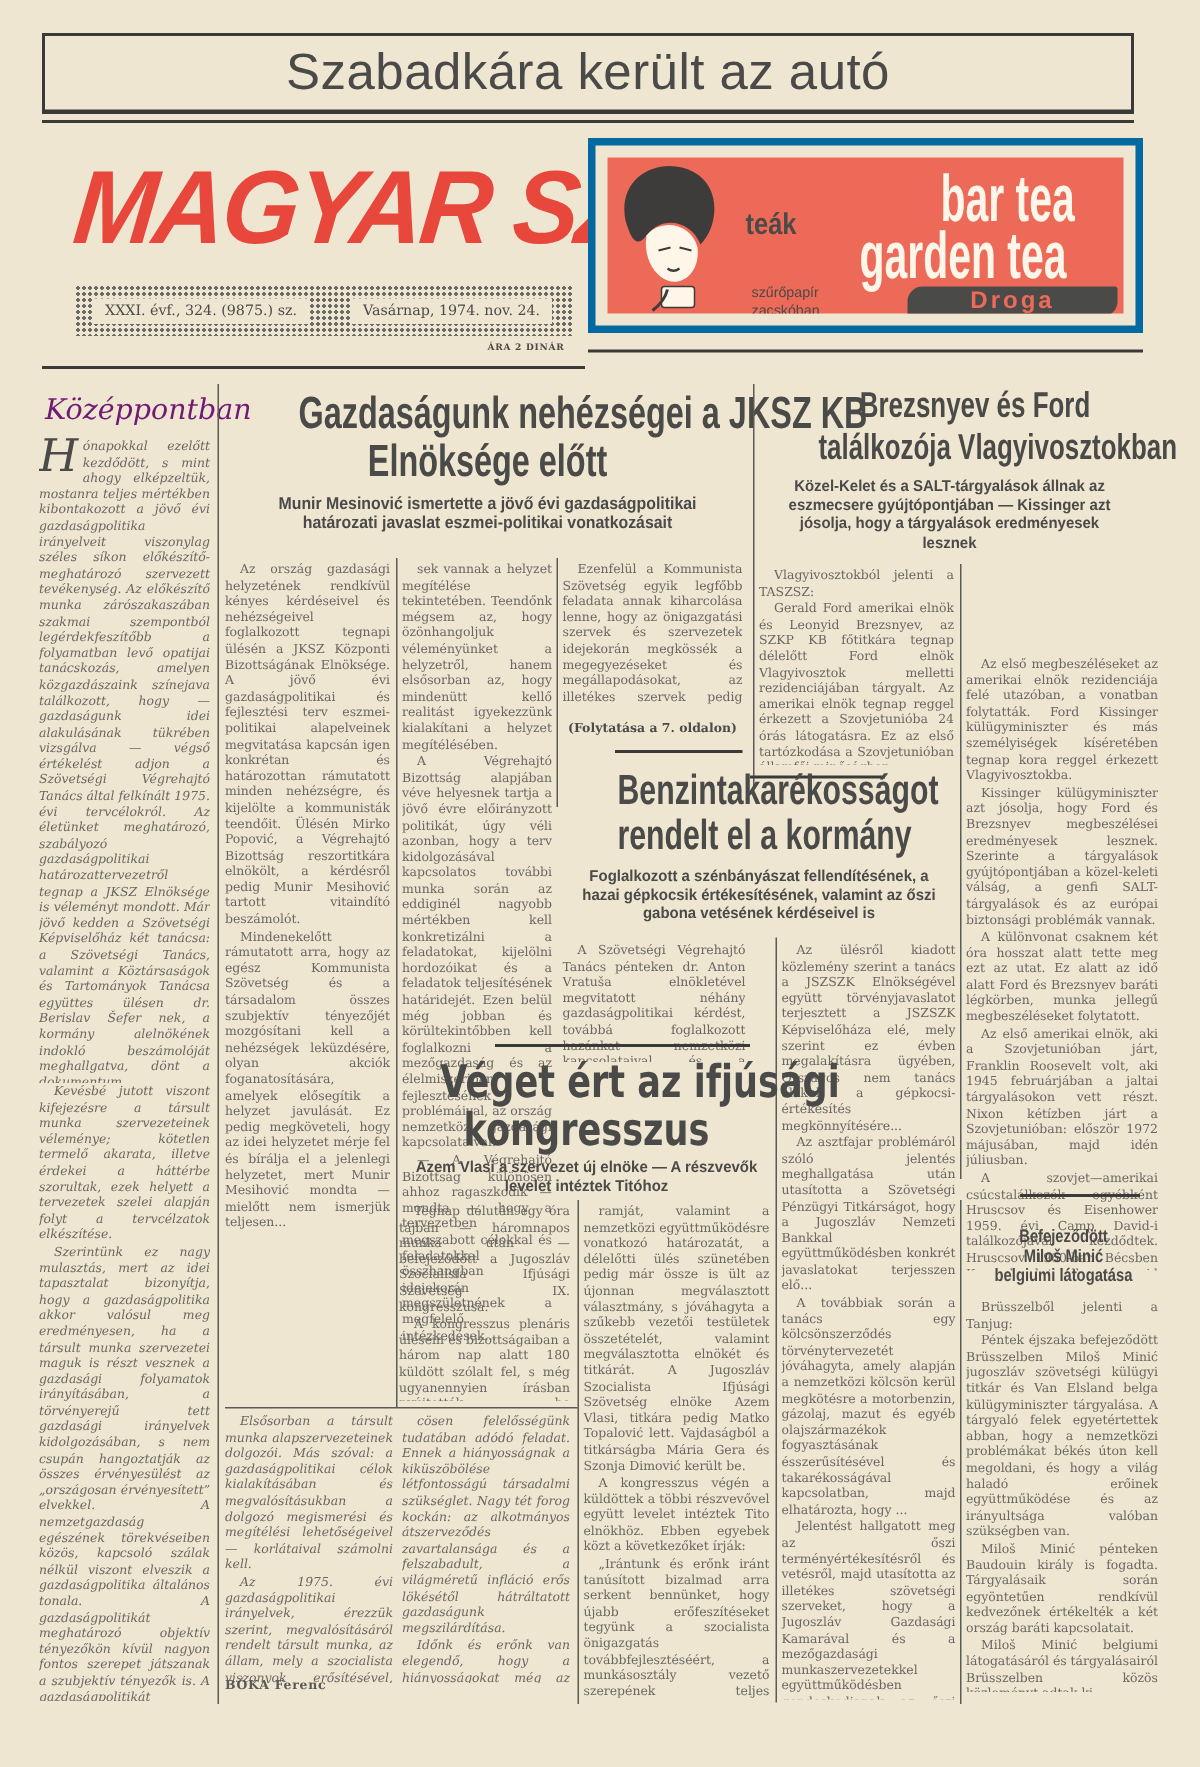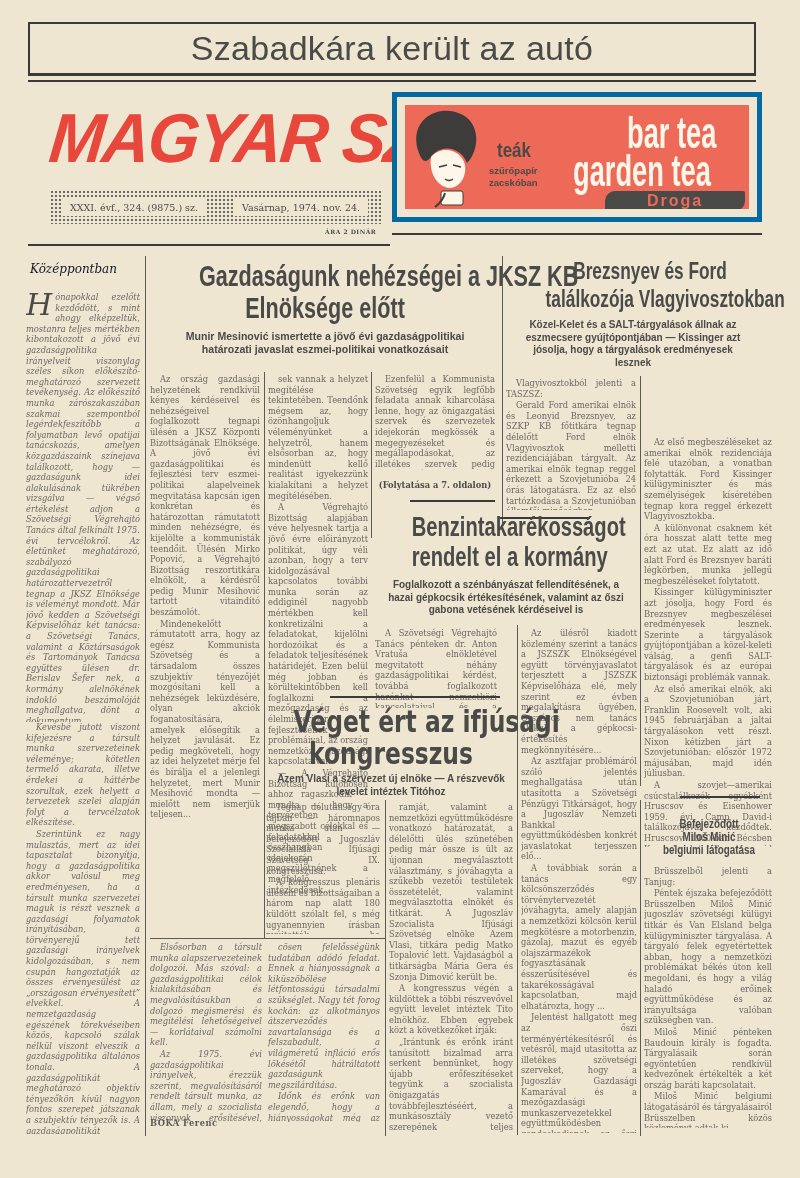--- a/index.html
+++ b/index.html
@@ -43,34 +43,34 @@
     border: 5px solid #0369a1; background: #efe6d2; padding: 8px;
   }
   .ad-inner {
     position: relative; width: 100%; height: 100%;
     background: #ee6a58; overflow: hidden;
   }
   .ad-face {
     position: absolute; left: 6px; top: 2px; width: 70px; height: 110px;
   }
   .ad-teak { position: absolute; left: 92px; top: 34px; font-family: "Liberation Sans", sans-serif; font-weight: 700; font-size: 20px; color: #4a4a48; transform: scaleX(0.85); transform-origin: left; }
-  .ad-sub { position: absolute; left: 84px; font-family: "Liberation Sans", sans-serif; font-weight: 700; font-size: 9.5px; color: #4a4a48; line-height: 11px; }
+  .ad-sub { position: absolute; left: 96px; font-family: "Liberation Sans", sans-serif; font-weight: 400; font-size: 9.5px; color: #4a4a48; line-height: 11px; margin-top: 25px; }
   .ad-brand1, .ad-brand2 { position: absolute; font-family: "Liberation Sans", sans-serif; font-weight: 700; color: #fff6ea; line-height: 1; transform: scaleX(0.62); transform-origin: left; white-space: nowrap; }
   .ad-brand1 { left: 222px; top: 6px; font-size: 44px; }
   .ad-brand2 { left: 168px; top: 44px; font-size: 44px; }
   .ad-gyartja { position: absolute; left: 140px; top: 104px; font-family: Liberation Sans, sans-serif; font-weight: 700; font-size: 11px; color: #4a4a48; margin-left: 19px; }
   .ad-droga { position: absolute; left: 200px; top: 86px; width: 140px; height: 20px; background: #4a4a48; border-radius: 10px 2px 10px 2px; color: #ee6a58; font-family: "Liberation Sans", sans-serif; font-weight: 700; font-size: 16px; text-align: center; line-height: 20px; letter-spacing: 2px; }
   .ad-tiny { position: absolute; left: 196px; top: 108px; font-size: 4px; color: #fff; font-family: "Liberation Sans", sans-serif; letter-spacing: 0.3px; }
 
   .vline { position: absolute; width: 1px; background: #5a5a56; }
   .hline { position: absolute; height: 1px; background: #5a5a56; }
   .hthick { position: absolute; height: 2px; background: #3a3a3a; }
 
   .col-title-italic {
-    font-family: "DejaVu Serif", serif; font-style: italic; font-size: 12px; color: #0f172a;
+    font-family: "DejaVu Serif", serif; font-style: italic; font-size: 19px; color: #701a75;
   }
   .cond {
     font-family: "Liberation Sans", sans-serif; font-weight: 700; color: #4a4a48;
     transform-origin: center top; white-space: nowrap; text-align: center;
   }
   .text {
     font-family: "DejaVu Serif", serif; font-size: 8.3px; line-height: 10.6px;
     color: #6a6762; text-align: justify; overflow: hidden;
   }
   .text.it { font-style: italic; }
@@ -156,22 +156,22 @@
 <div class="abs cond" style="left:505px; top:286px; width:290px; font-size:24px; line-height:26px; transform:scaleX(0.72);">találkozója Vlagyivosztokban</div>
 <div class="abs cond" style="left:508px; top:318px; width:250px; font-size:10.5px; line-height:12.5px; white-space:normal; transform:scaleX(0.95);">Közel-Kelet és a SALT-tárgyalások állnak az eszmecsere gyújtópontjában — Kissinger azt jósolja, hogy a tárgyalások eredményesek lesznek</div>
 
 <div class="abs text" style="left:506px; top:378px; width:130px; height:132px;">
   <p>Vlagyivosztokból jelenti a TASZSZ:</p>
   <p>Gerald Ford amerikai elnök és Leonyid Brezsnyev, az SZKP KB főtitkára tegnap délelőtt Ford elnök Vlagyivosztok melletti rezidenciájában tárgyalt. Az amerikai elnök tegnap reggel érkezett a Szovjetunióba 24 órás látogatásra. Ez az első tartózkodása a Szovjetunióban államfői minőségben.</p>
 </div>
 <div class="vline" style="left:640px; top:376px; height:410px;"></div>
 <div class="abs text" style="left:644px; top:390px; width:128px; height:410px;margin-top:47px;">
   <p>Az első megbeszéléseket az amerikai elnök rezidenciája felé utazóban, a vonatban folytatták. Ford Kissinger külügyminiszter és más személyiségek kíséretében tegnap kora reggel érkezett Vlagyivosztokba.</p>
+  <p>Kissinger külügyminiszter azt jósolja, hogy Ford és Brezsnyev megbeszélései eredményesek lesznek. Szerinte a tárgyalások gyújtópontjában a közel-keleti válság, a genfi SALT-tárgyalások és az európai biztonsági problémák vannak.</p>
   <p>A különvonat csaknem két óra hosszat alatt tette meg ezt az utat. Ez alatt az idő alatt Ford és Brezsnyev baráti légkörben, munka jellegű megbeszéléseket folytatott.</p>
-  <p>Kissinger külügyminiszter azt jósolja, hogy Ford és Brezsnyev megbeszélései eredményesek lesznek. Szerinte a tárgyalások gyújtópontjában a közel-keleti válság, a genfi SALT-tárgyalások és az európai biztonsági problémák vannak.</p>
   <p>Az első amerikai elnök, aki a Szovjetunióban járt, Franklin Roosevelt volt, aki 1945 februárjában a jaltai tárgyalásokon vett részt. Nixon kétízben járt a Szovjetunióban: először 1972 májusában, majd idén júliusban.</p>
   <p>A szovjet—amerikai csúcstalálkozók egyébként Hruscsov és Eisenhower 1959. évi Camp David-i találkozójával kezdődtek. Hruscsov 1960-ban Bécsben Kennedyvel találkozott, majd hosszabb szünet után, 1972-ben Brezsnyev Moszkvában Nixonnal. 1973-ban Brezsnyev látogatott el Washingtonba.</p>
 
 </div>
 <div class="abs hthick" style="left:500px; top:517px; width:90px;"></div>
 
 <div class="abs cond" style="left:375px; top:512px; width:262px; font-size:28px; line-height:30px; transform:scaleX(0.72);">Benzintakarékosságot</div>
 <div class="abs cond" style="left:375px; top:542px; width:262px; font-size:28px; line-height:30px; transform:scaleX(0.72);">rendelt el a kormány</div>
 <div class="abs cond" style="left:375px; top:578px; width:262px; font-size:10.5px; line-height:12.5px; white-space:normal; transform:scaleX(0.95);">Foglalkozott a szénbányászat fellendítésének, a hazai gépkocsik értékesítésének, valamint az őszi gabona vetésének kérdéseivel is</div>
 <div class="abs text" style="left:375px; top:628px; width:122px; height:80px;">

